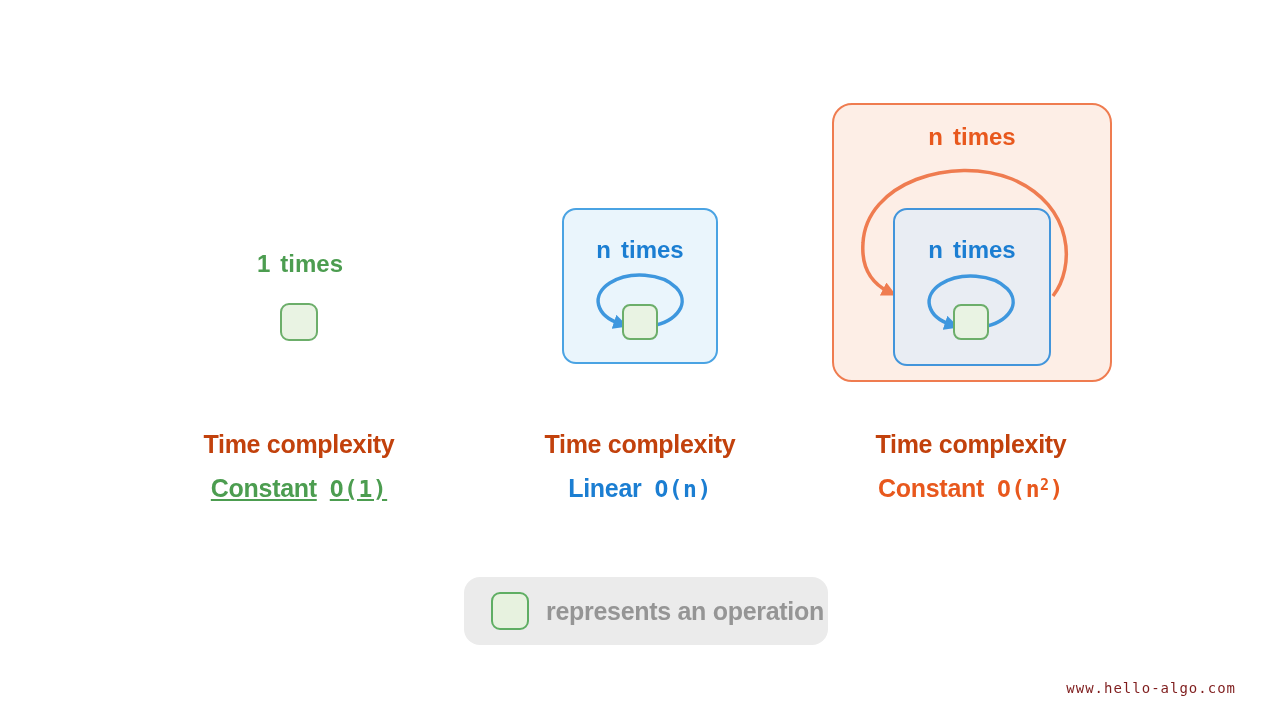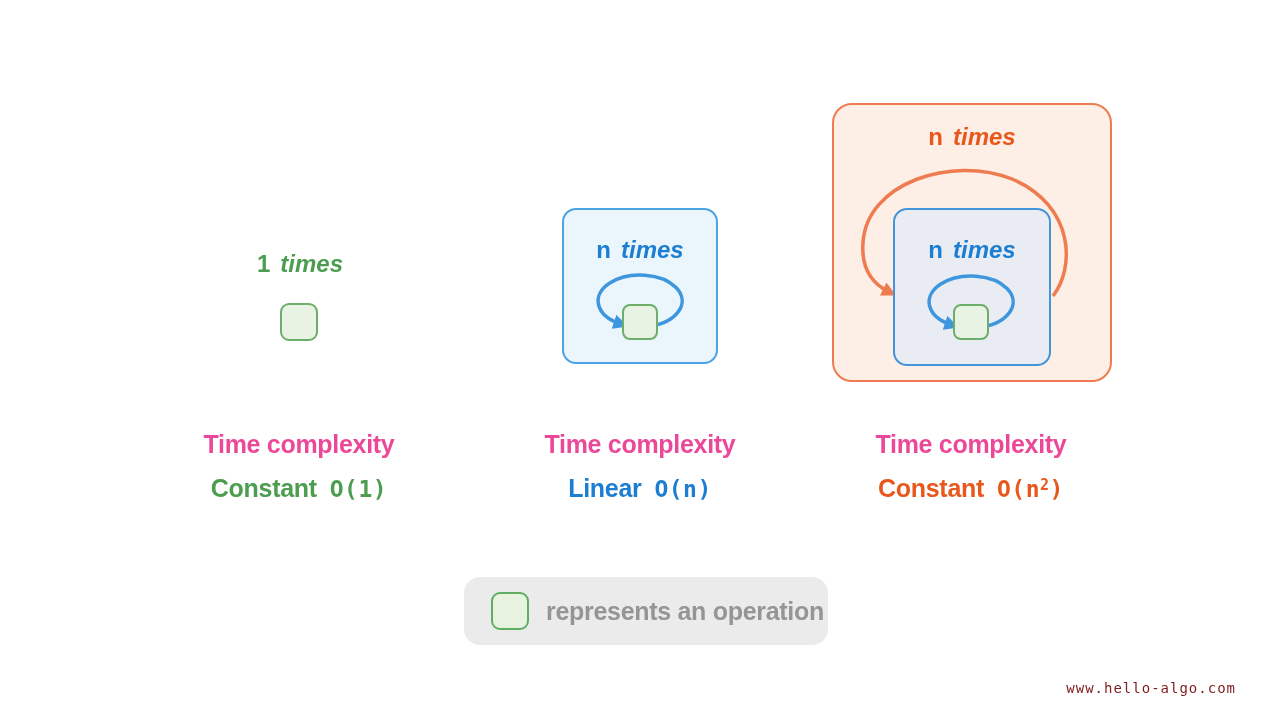--- a/index.html
+++ b/index.html
@@ -11,41 +11,41 @@
     overflow: hidden;
   }
   .abs { position: absolute; }
 
   
   .times-label {
     display: flex; justify-content: center; align-items: baseline;
     font-size: 24px; line-height: 28px;
   }
   .times-label .num { font-weight: 800; margin-right: 10px; }
-  .times-label .word { font-weight: 600; font-style: italic; }
+  .times-label .word { font-weight: 600; }
   .green-t { color: #4c9d50; }
   .blue-t  { color: #1b7ed2; }
   .orange-t{ color: #e8581d; }
 
   
   .op-box {
     background: #e9f3e3;
     border: 2px solid #6cae6a;
     border-radius: 9px;
   }
 
   
   .panel { border-radius: 14px; }
   .panel-blue-outer  { background: #eaf5fc; border: 2px solid #4aa3e3; }
   .panel-blue-inner  { background: #e9edf3; border: 2px solid #4295db; }
   .panel-orange      { background: #fdeee6; border: 2px solid #ef7c50; border-radius: 20px; }
 
   
   .cap-row { text-align: center; font-weight: 700; }
-  .cap-title { font-size: 25px; color: #ec4899; letter-spacing: -0.3px; }
+  .cap-title { font-size: 25px; color: #c2410c; letter-spacing: -0.3px; }
   .cap-complexity { font-size: 25px; letter-spacing: -0.3px; }
   .cap-complexity .oc {
     font-family: "DejaVu Sans Mono", monospace;
     font-size: 23px; font-weight: 700; margin-left: 13px; letter-spacing: 0.5px;
   }
   .cap-complexity .oc sup { font-size: 15px; vertical-align: 7px; }
 
   
   .legend {
     background: #ebebeb; border-radius: 16px;
@@ -115,21 +115,21 @@
     </marker>
   </defs>
   <path d="M 60.9 57.1 A 42 26 0 1 0 30.3 54.9" fill="none" stroke="#3e97de" stroke-width="3.5" marker-end="url(#arrowBlue2)"></path>
 </svg>
 <div class="abs op-box" style="left:953px; top:304px; width:36px; height:36px; border-radius:8px;"></div>
 
 <div class="abs cap-row cap-title" style="left:149px; top:430px; width:300px;">Time complexity</div>
 <div class="abs cap-row cap-title" style="left:490px; top:430px; width:300px;">Time complexity</div>
 <div class="abs cap-row cap-title" style="left:821px; top:430px; width:300px;">Time complexity</div>
 
-<div class="abs cap-row cap-complexity green-t" style="left:149px; top:474px; width:300px;">
+<div class="abs cap-row cap-complexity green-t" style="left:149px; top:474px; width:300px;text-decoration:underline;">
   <span>Constant</span><span class="oc"><span>O(1)</span><sup></sup><span></span></span>
 </div>
 <div class="abs cap-row cap-complexity blue-t" style="left:490px; top:474px; width:300px;">
   <span>Linear</span><span class="oc"><span>O(n)</span><sup></sup><span></span></span>
 </div>
 <div class="abs cap-row cap-complexity orange-t" style="left:821px; top:474px; width:300px;">
   <span>Constant</span><span class="oc"><span>O(n</span><sup>2</sup><span>)</span></span>
 </div>
 
 <div class="abs legend" style="left:464px; top:577px; width:364px; height:68px;">

